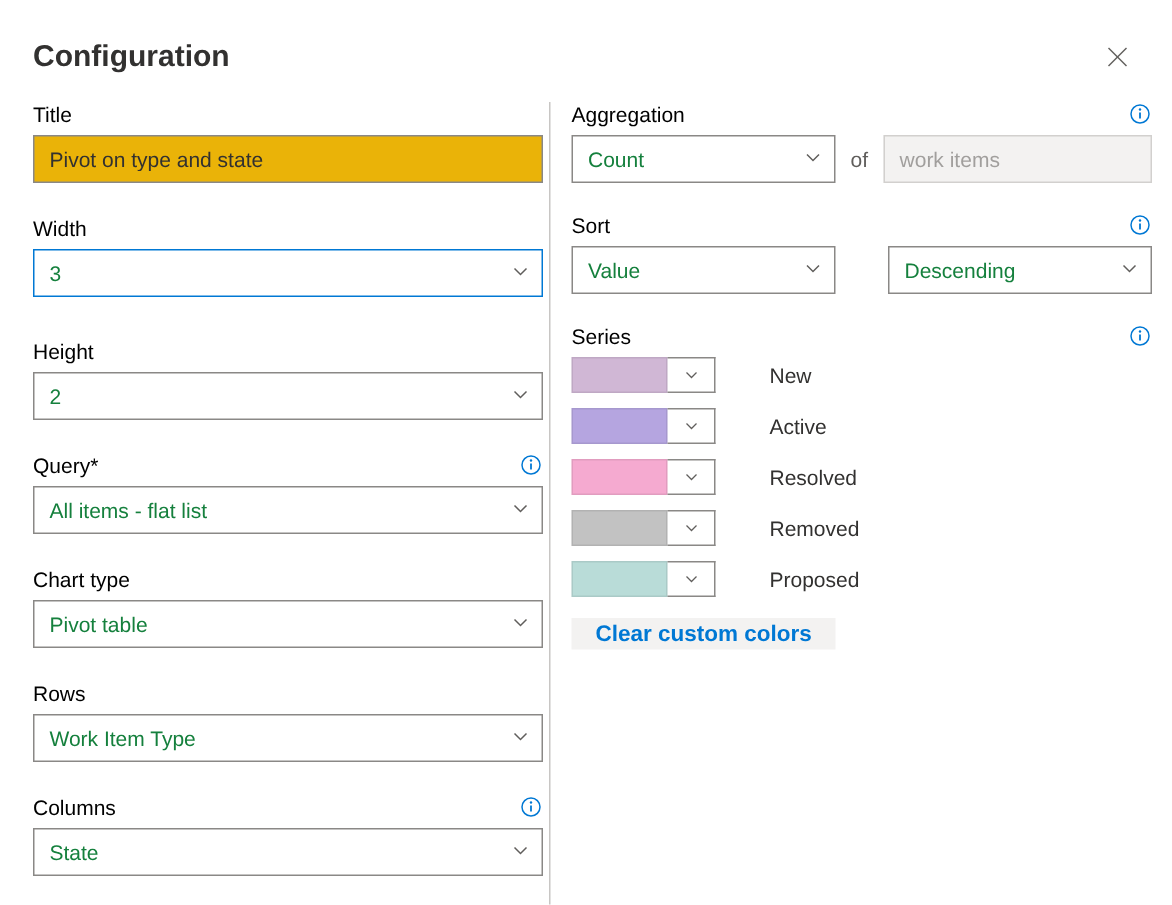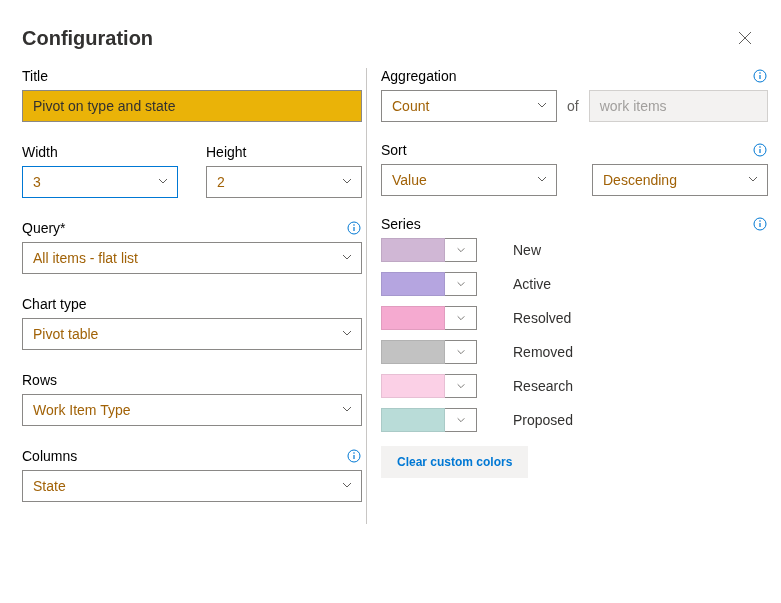--- a/index.html
+++ b/index.html
@@ -74,21 +74,21 @@
       outline: none;
     }
     .dropdown {
       position: relative;
       width: 100%;
       height: 32px;
       border: 1px solid #8a8886;
       background: #fff;
       padding: 0 28px 0 10px;
       font-size: 14px;
-      color: #a16207;
+      color: #15803d;
       display: inline-flex;
       align-items: center;
       cursor: pointer;
     }
     .dropdown.selected {
       border-color: #0078d4;
     }
     .dropdown .chev {
       position: absolute;
       right: 8px;
@@ -103,20 +103,21 @@
       padding: 0 10px;
       font-size: 14px;
       color: #a19f9d;
       display: flex;
       align-items: center;
       flex: 1;
     }
     .two-col {
       display: flex;
       gap: 28px;
+      flex-direction: column;
     }
     .two-col > div { flex: 1; }
 
     
     .agg-row { display: flex; align-items: center; gap: 10px; }
     .agg-row .dropdown { width: 176px; }
     .agg-of { color: #605e5c; font-size: 14px; }
 
     
     .sort-row { display: flex; gap: 35px; }
@@ -144,25 +145,25 @@
     }
     .series-label {
       margin-left: 36px;
       font-size: 14px;
       color: #323130;
     }
 
     .clear-colors {
       display: inline-flex;
       align-items: center;
-      height: 32px;
+      height: 21px;
       padding: 0 16px;
       background: #f3f2f1;
       color: #0078d4;
-      font-size: 12px;
+      font-size: 15px;
       font-weight: 600;
       cursor: pointer;
       margin-top: 4px;
     }
   </style>
 </head>
 <body>
 
 <div class="dialog-header">
   <div class="dialog-title">Configuration</div>
@@ -370,29 +371,20 @@
           <div class="series-row">
             <div class="swatch" style="background: rgb(194, 194, 194);"></div>
             <div class="swatch-dd">
               <svg width="10" height="10" viewBox="0 0 12 12">
                 <polyline points="2,4 6,8 10,4" fill="none" stroke="#605e5c" stroke-width="1"></polyline>
               </svg>
             </div>
             <span class="series-label">Removed</span>
           </div>
           <div class="series-row">
-            <div class="swatch" style="background: rgb(251, 208, 230);"></div>
-            <div class="swatch-dd">
-              <svg width="10" height="10" viewBox="0 0 12 12">
-                <polyline points="2,4 6,8 10,4" fill="none" stroke="#605e5c" stroke-width="1"></polyline>
-              </svg>
-            </div>
-            <span class="series-label">Research</span>
-          </div>
-          <div class="series-row">
             <div class="swatch" style="background: rgb(185, 220, 216);"></div>
             <div class="swatch-dd">
               <svg width="10" height="10" viewBox="0 0 12 12">
                 <polyline points="2,4 6,8 10,4" fill="none" stroke="#605e5c" stroke-width="1"></polyline>
               </svg>
             </div>
             <span class="series-label">Proposed</span>
           </div>
         </div>
 

